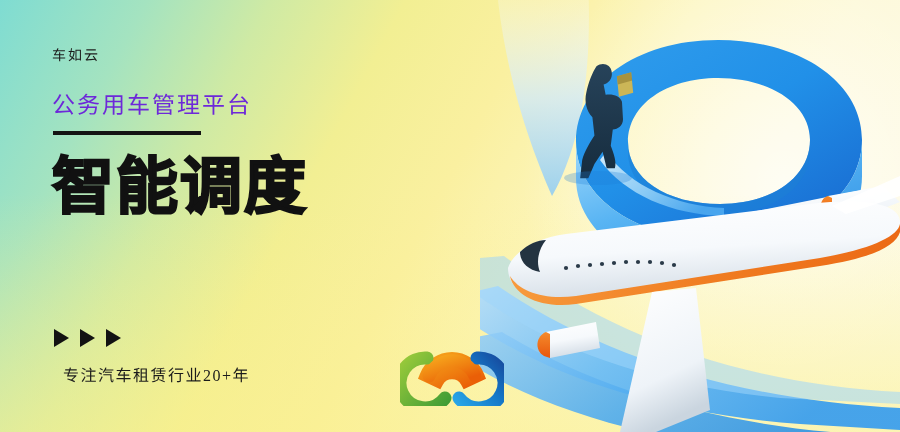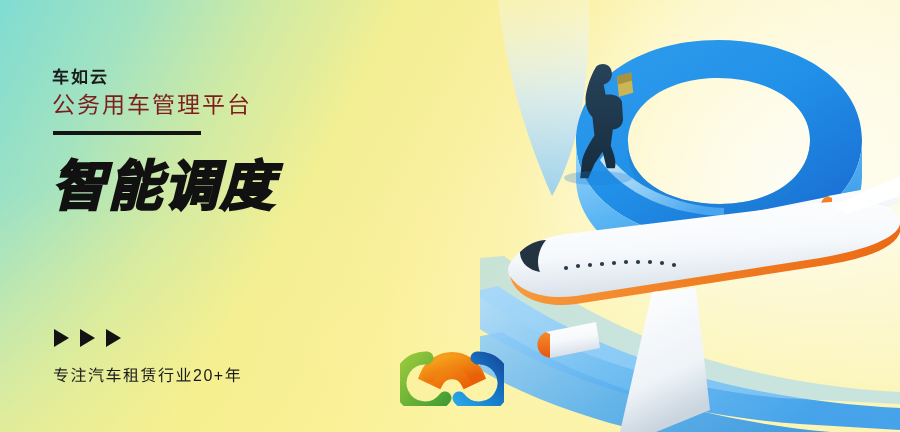--- a/index.html
+++ b/index.html
@@ -63,83 +63,81 @@
   .content {
     position: absolute;
     left: 52px;
     top: 0;
     width: 560px;
     height: 432px;
   }
   .brand-name {
     position: absolute;
     top: 44px; left: 0;
-    font-size: 17px;
+    font-size: 14px;
     letter-spacing: 2px;
     color: #1b1b1b;
     font-family: "DejaVu Serif", "Liberation Serif", serif;
-    font-weight: 700;
+    font-weight: 400;
     white-space: nowrap;
-    margin-top: 19px;
   }
   .brand-sub {
     position: absolute;
     top: 86px; left: 0;
     font-size: 23px;
     letter-spacing: 2px;
-    color: #7f1d1d;
+    color: #6d28d9;
     font-family: "DejaVu Serif", "Liberation Serif", serif;
     font-weight: 400;
     white-space: nowrap;
   }
   .divider {
     position: absolute;
     top: 131px; left: 1px;
     width: 148px;
     height: 4px;
     background: #141414;
   }
   .headline {
     position: absolute;
     left: 0;
     top: 150px;
     color: #111111;
     font-family: "DejaVu Sans", "Liberation Sans", sans-serif;
     font-weight: 700;
-    font-size: 54px;
+    font-size: 62px;
     line-height: 74px;
     letter-spacing: 2px;
     white-space: nowrap;
-    font-style: italic;
     -webkit-text-stroke: 2.2px #111111;
   }
   .headline .l2 { display:block; }
 
   .triangles {
     position: absolute;
     left: 2px;
     top: 329px;
     display: flex;
     gap: 11px;
     align-items: center;
   }
   .tri {
     width: 0; height: 0;
     border-left: 15px solid #121212;
     border-top: 9px solid transparent;
     border-bottom: 9px solid transparent;
   }
   .tagline {
     position: absolute;
-    left: 1px;
+    left: 11px;
     top: 362px;
     font-size: 16px;
     letter-spacing: 1.5px;
     color: #1b1b1b;
-    font-family: Liberation Sans, sans-serif;
+    font-family: Liberation Serif, serif;
     font-weight: 400;
     white-space: nowrap;
   }
 
   
   .logo {
     position: absolute;
     left: 400px;
     top: 332px;
     width: 104px;

